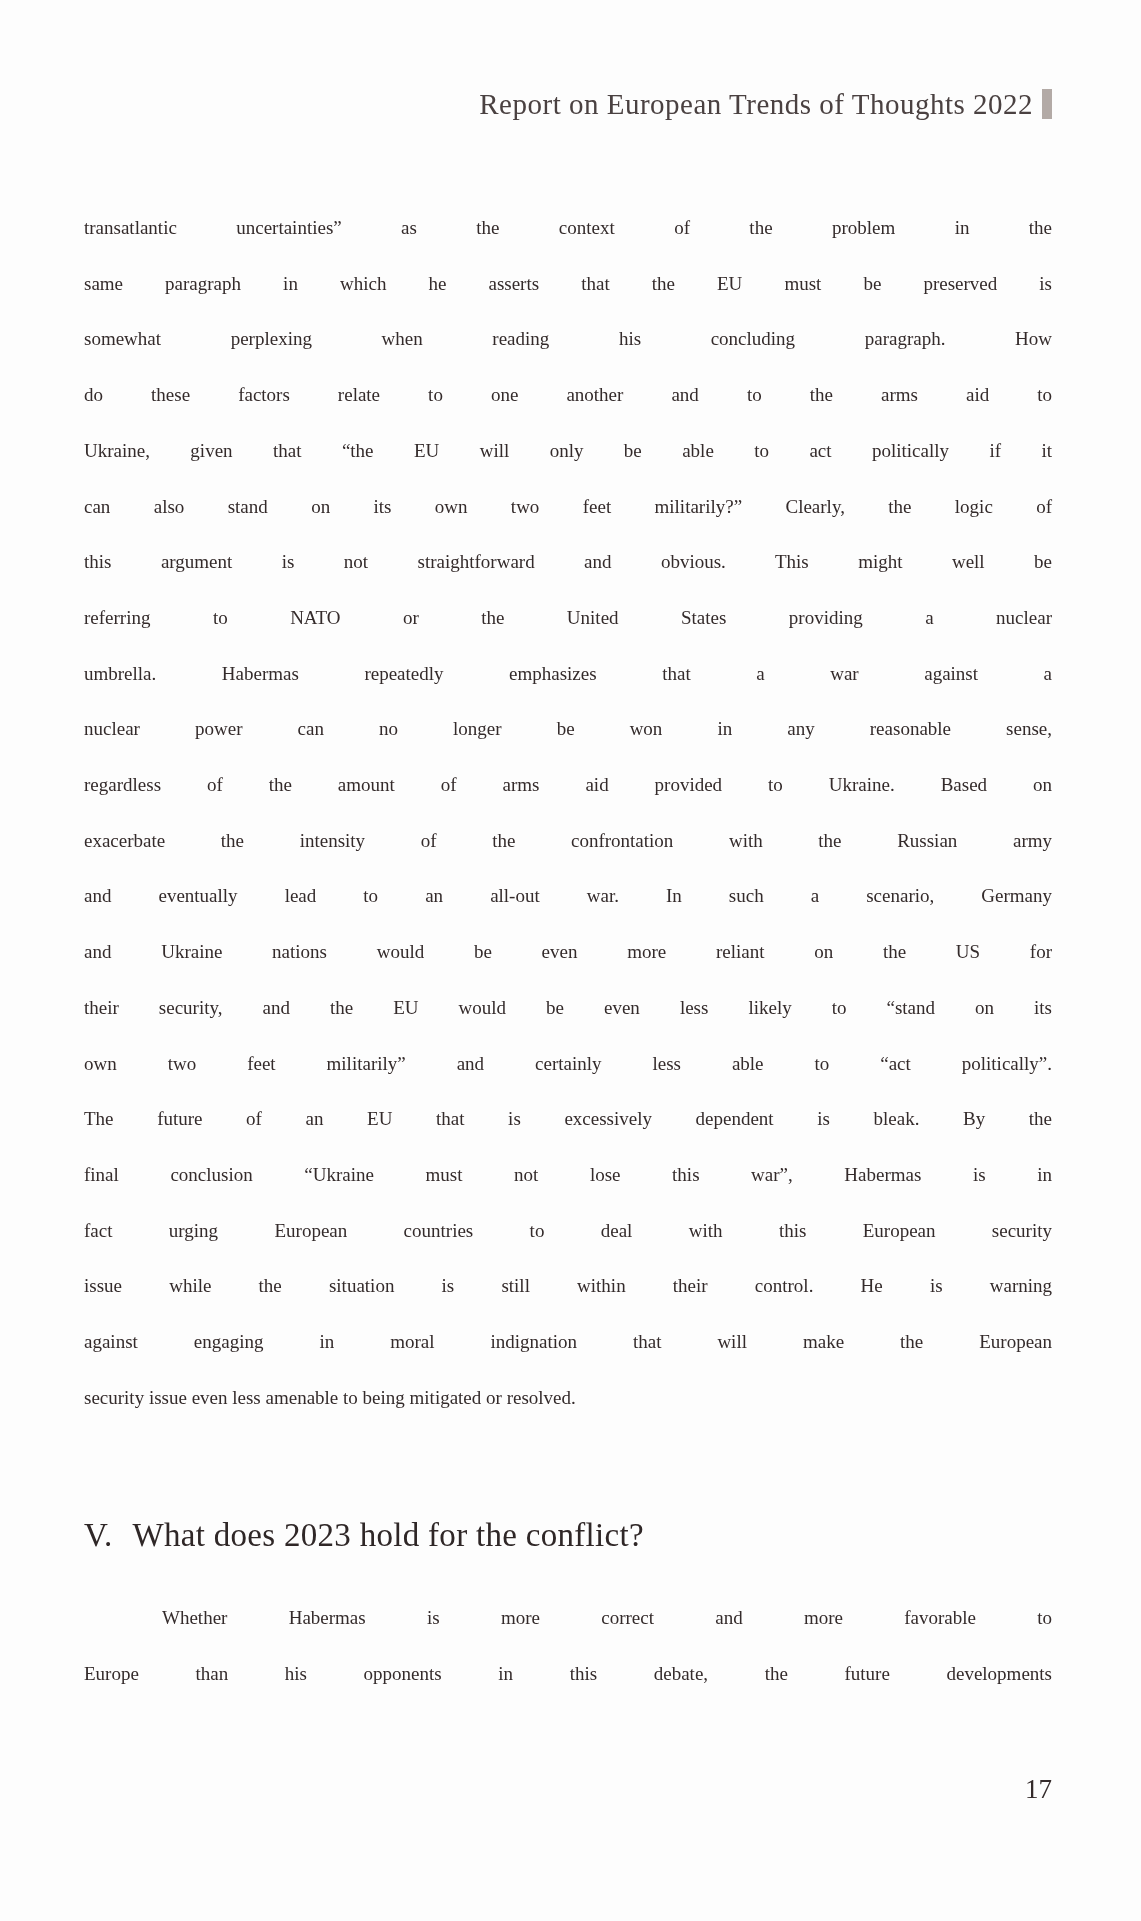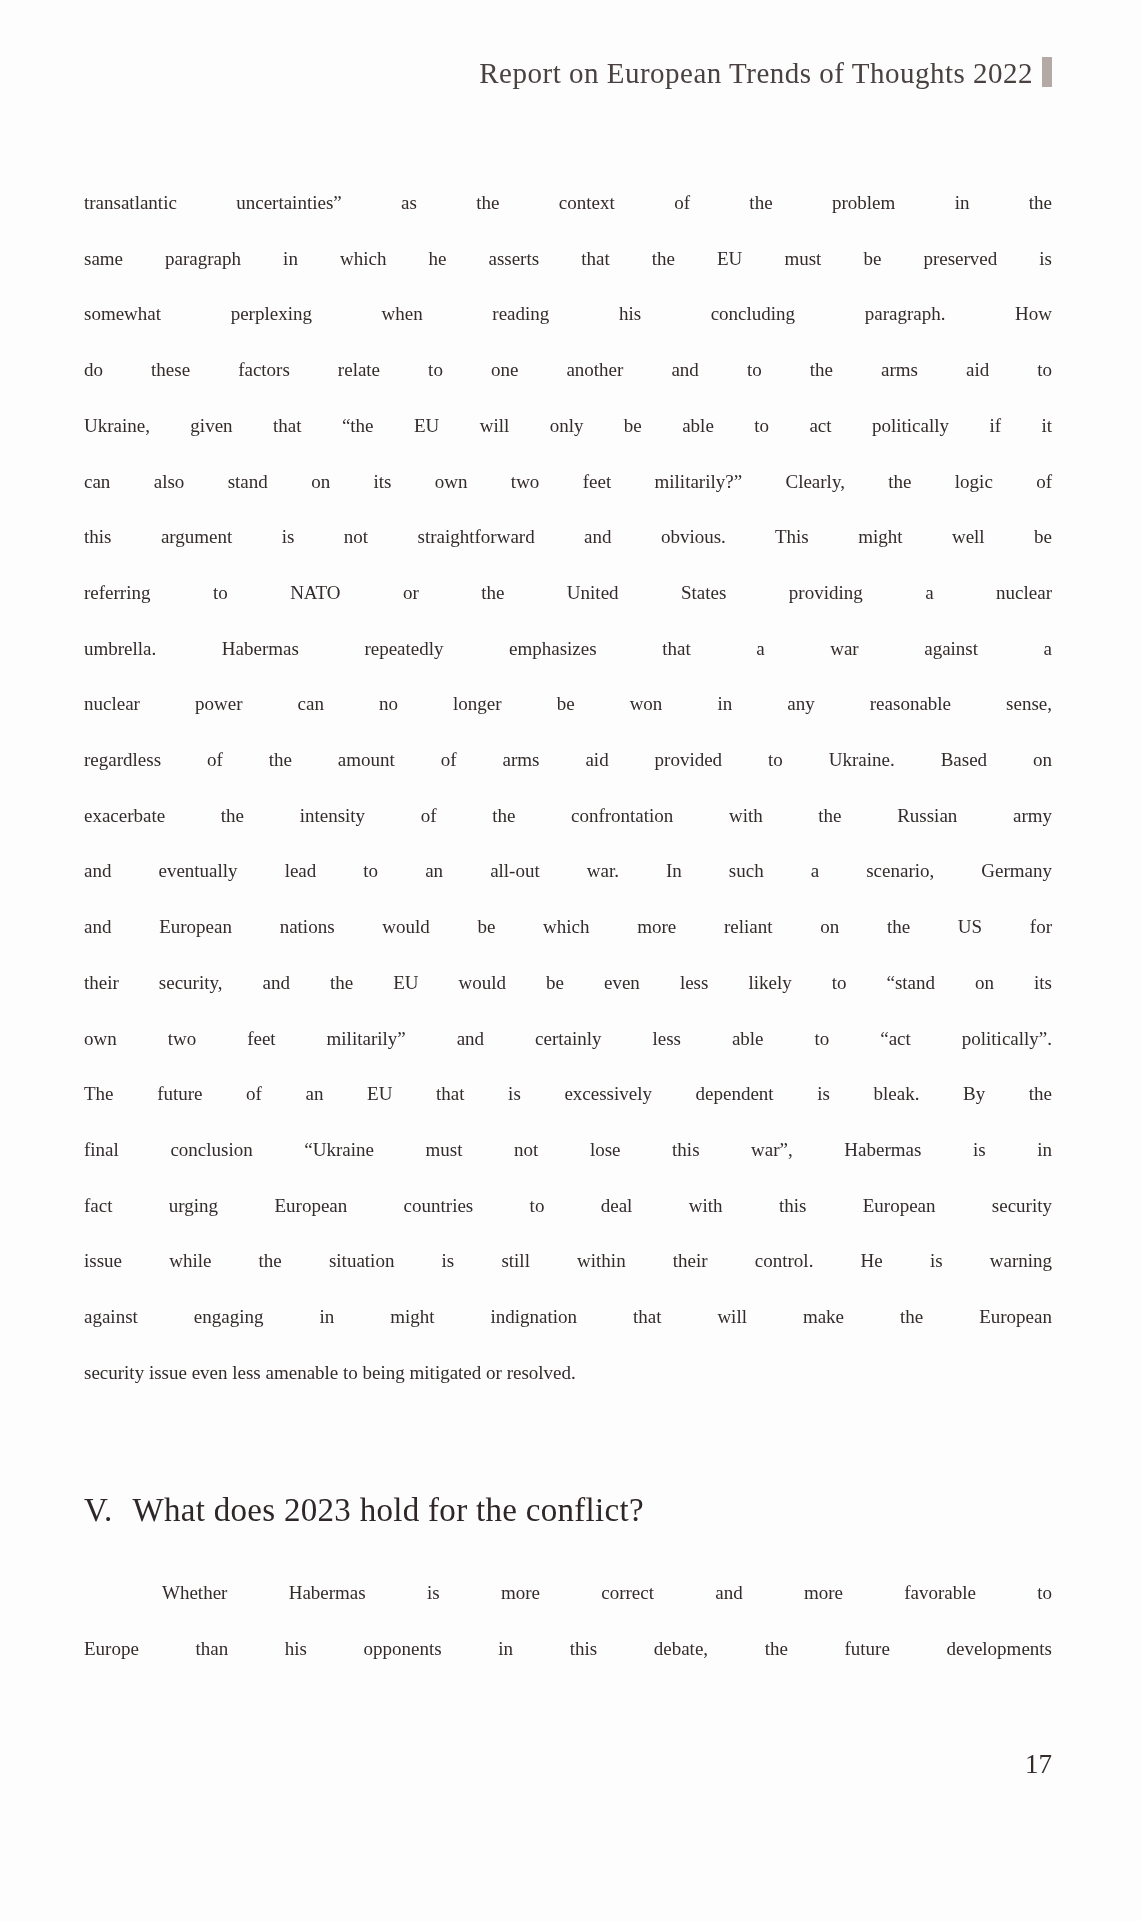--- a/index.html
+++ b/index.html
@@ -17,24 +17,25 @@
     font-family: "Liberation Serif", "DejaVu Serif", serif;
     background: var(--page-background);
     overflow: hidden;
   }
   .page {
     width: 1141px;
     height: 1921px;
     padding: 0 89px 0 84px;
   }
   .header {
-    margin-top: 57px;
+    margin-top: 82px;
     height: 44px;
     display: flex;
     justify-content: flex-end;
+    align-items: center;
     gap: 9px;
   }
   .header-title {
     font-size: 29px;
     color: var(--header-text);
     letter-spacing: 0.5px;
     white-space: nowrap;
   }
   .header-bar {
     width: 10px;
@@ -88,28 +89,28 @@
       <div class="line">do these factors relate to one another and to the arms aid to</div>
       <div class="line">Ukraine, given that “the EU will only be able to act politically if it</div>
       <div class="line">can also stand on its own two feet militarily?” Clearly, the logic of</div>
       <div class="line">this argument is not straightforward and obvious. This might well be</div>
       <div class="line">referring to NATO or the United States providing a nuclear</div>
       <div class="line">umbrella. Habermas repeatedly emphasizes that a war against a</div>
       <div class="line">nuclear power can no longer be won in any reasonable sense,</div>
       <div class="line">regardless of the amount of arms aid provided to Ukraine. Based on</div>
       <div class="line">exacerbate the intensity of the confrontation with the Russian army</div>
       <div class="line">and eventually lead to an all-out war. In such a scenario, Germany</div>
-      <div class="line">and European nations would be which more reliant on the US for</div>
+      <div class="line">and Ukraine nations would be even more reliant on the US for</div>
       <div class="line">their security, and the EU would be even less likely to “stand on its</div>
       <div class="line">own two feet militarily” and certainly less able to “act politically”.</div>
       <div class="line">The future of an EU that is excessively dependent is bleak. By the</div>
       <div class="line">final conclusion “Ukraine must not lose this war”, Habermas is in</div>
       <div class="line">fact urging European countries to deal with this European security</div>
       <div class="line">issue while the situation is still within their control. He is warning</div>
-      <div class="line">against engaging in might indignation that will make the European</div>
+      <div class="line">against engaging in moral indignation that will make the European</div>
       <div class="line line-last">security issue even less amenable to being mitigated or resolved.</div>
     </div>
 
   <h2 class="section-heading">
     <span class="heading-numeral">V.</span><span>What does 2023 hold for the conflict?</span>
   </h2>
 
   <div class="para-2">
       <div class="line line-indent">Whether Habermas is more correct and more favorable to</div>
       <div class="line">Europe than his opponents in this debate, the future developments</div>

